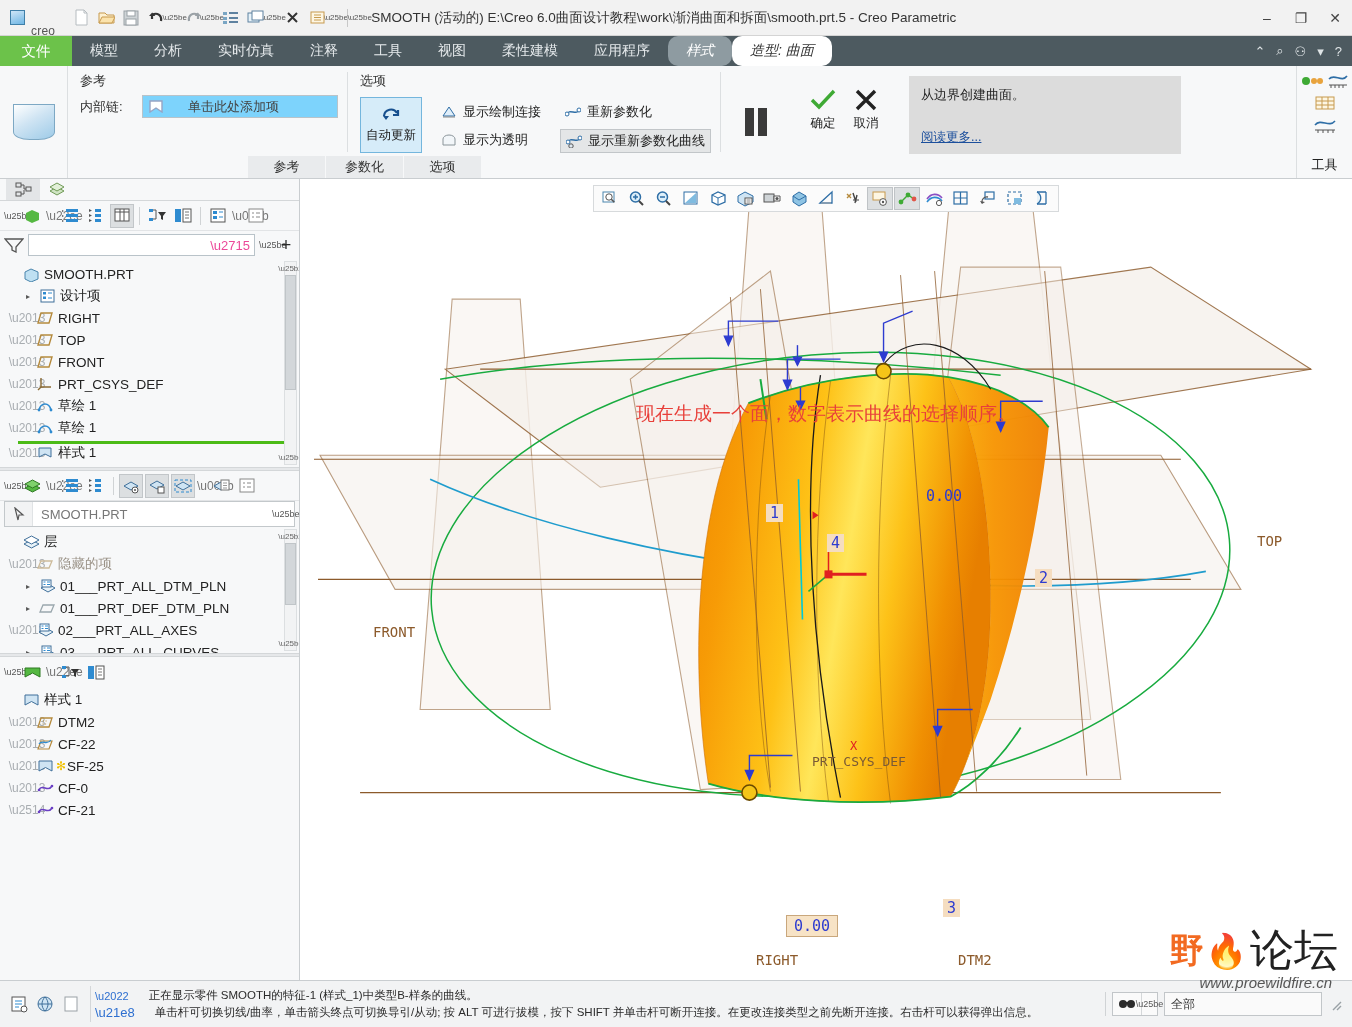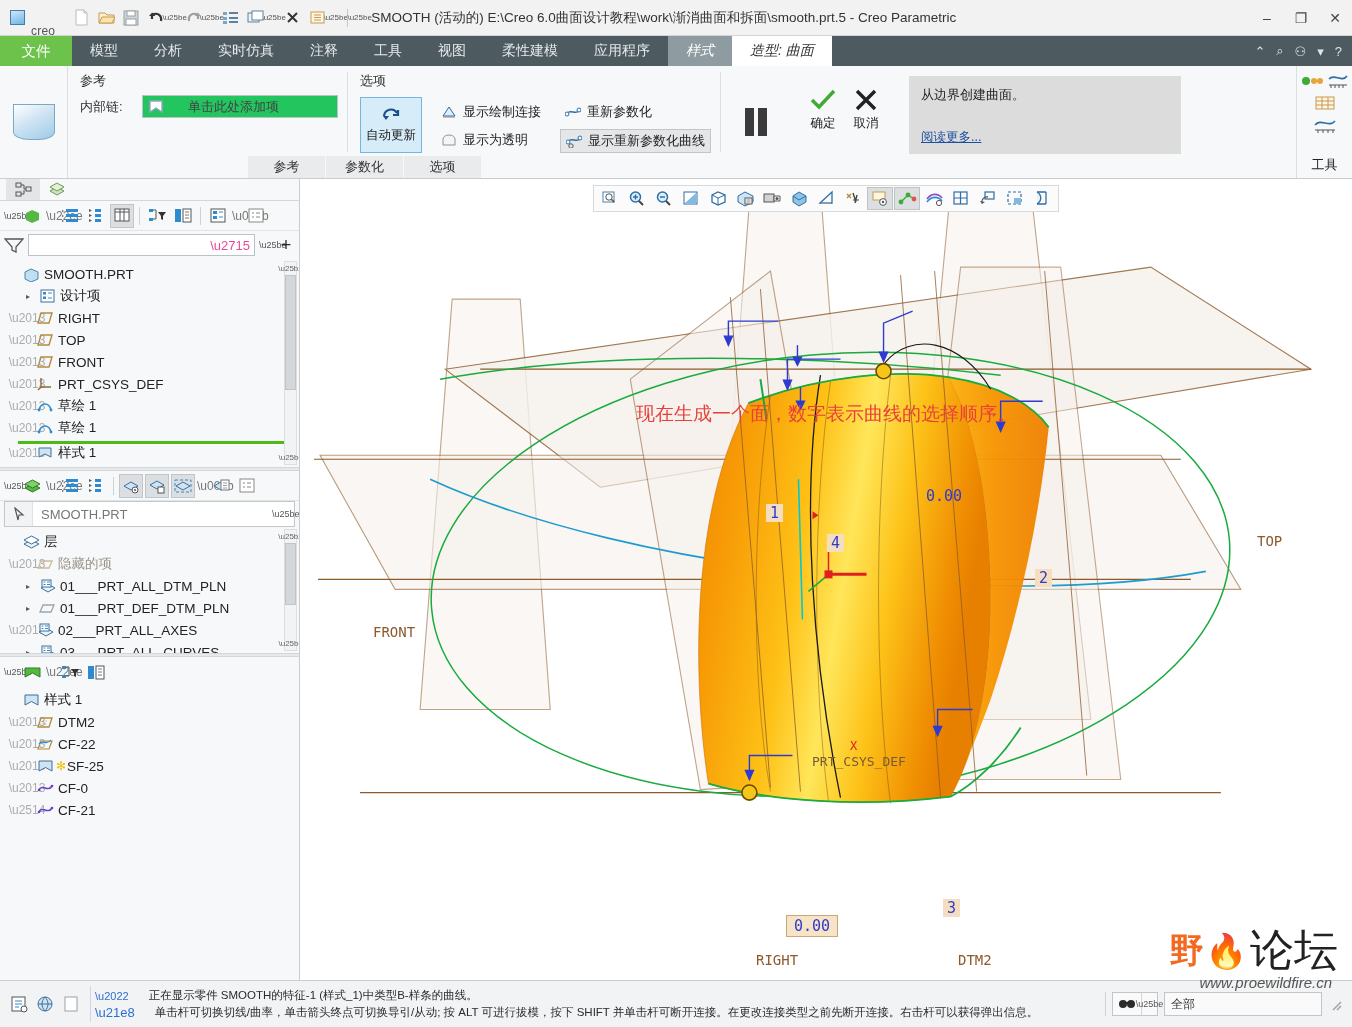--- a/index.html
+++ b/index.html
@@ -72,21 +72,21 @@
   .tab-file {
     background: #6cc24a; color: #fff;
     display: flex; align-items: center; justify-content: center;
     width: 72px; font-size: 14.5px;
   }
   .tab {
     display: flex; align-items: center; justify-content: center;
     padding: 0 18px; font-size: 14px; color: #e6eaec;
     white-space: nowrap;
   }
-  .tab.italic { font-style: italic; }
+  .tab.italic { font-style: italic; border-radius: 10px; }
   .tab.active-style { background: #8e9ba1; color: #fff; }
   .tab.active-tool { background: #ffffff; color: #333; }
   .ribbon-tabs-right {
     margin-left: auto; display: flex; align-items: center;
     padding-right: 10px; gap: 11px; color: #dfe4e6; font-size: 13px;
   }
   .rtr-ico { display: flex; align-items: center; justify-content: center; }
 
   
   .ribbon {
@@ -114,21 +114,21 @@
   .rb-title { font-size: 13px; color: #333; margin-bottom: 5px; }
   .fld-row { display: flex; align-items: center; margin-bottom: 5px; }
   .fld-label { font-size: 13px; color: #333; width: 62px; }
   .fld-box {
     width: 196px; height: 23px;
     border: 1px solid #b9c3c9;
     display: flex; align-items: center; gap: 5px;
     padding: 0 6px; font-size: 13px; color: #222;
   }
   .fld-box.green { background: #e8f6e2; }
-  .fld-box.lav { background: #22c55e; color: #333; }
+  .fld-box.lav { background: #7dd3fc; color: #333; }
   .chain-ico { width: 14px; height: 13px; flex: 0 0 14px; }
   .rb-subtabs {
     position: absolute; left: 180px; bottom: 0;
     display: flex; height: 22px;
   }
   .rb-subtab {
     width: 78px; display: flex; align-items: center; justify-content: center;
     font-size: 13px; color: #333;
     background: #e9ebed; border-right: 1px solid #f7f8f9;
   }

